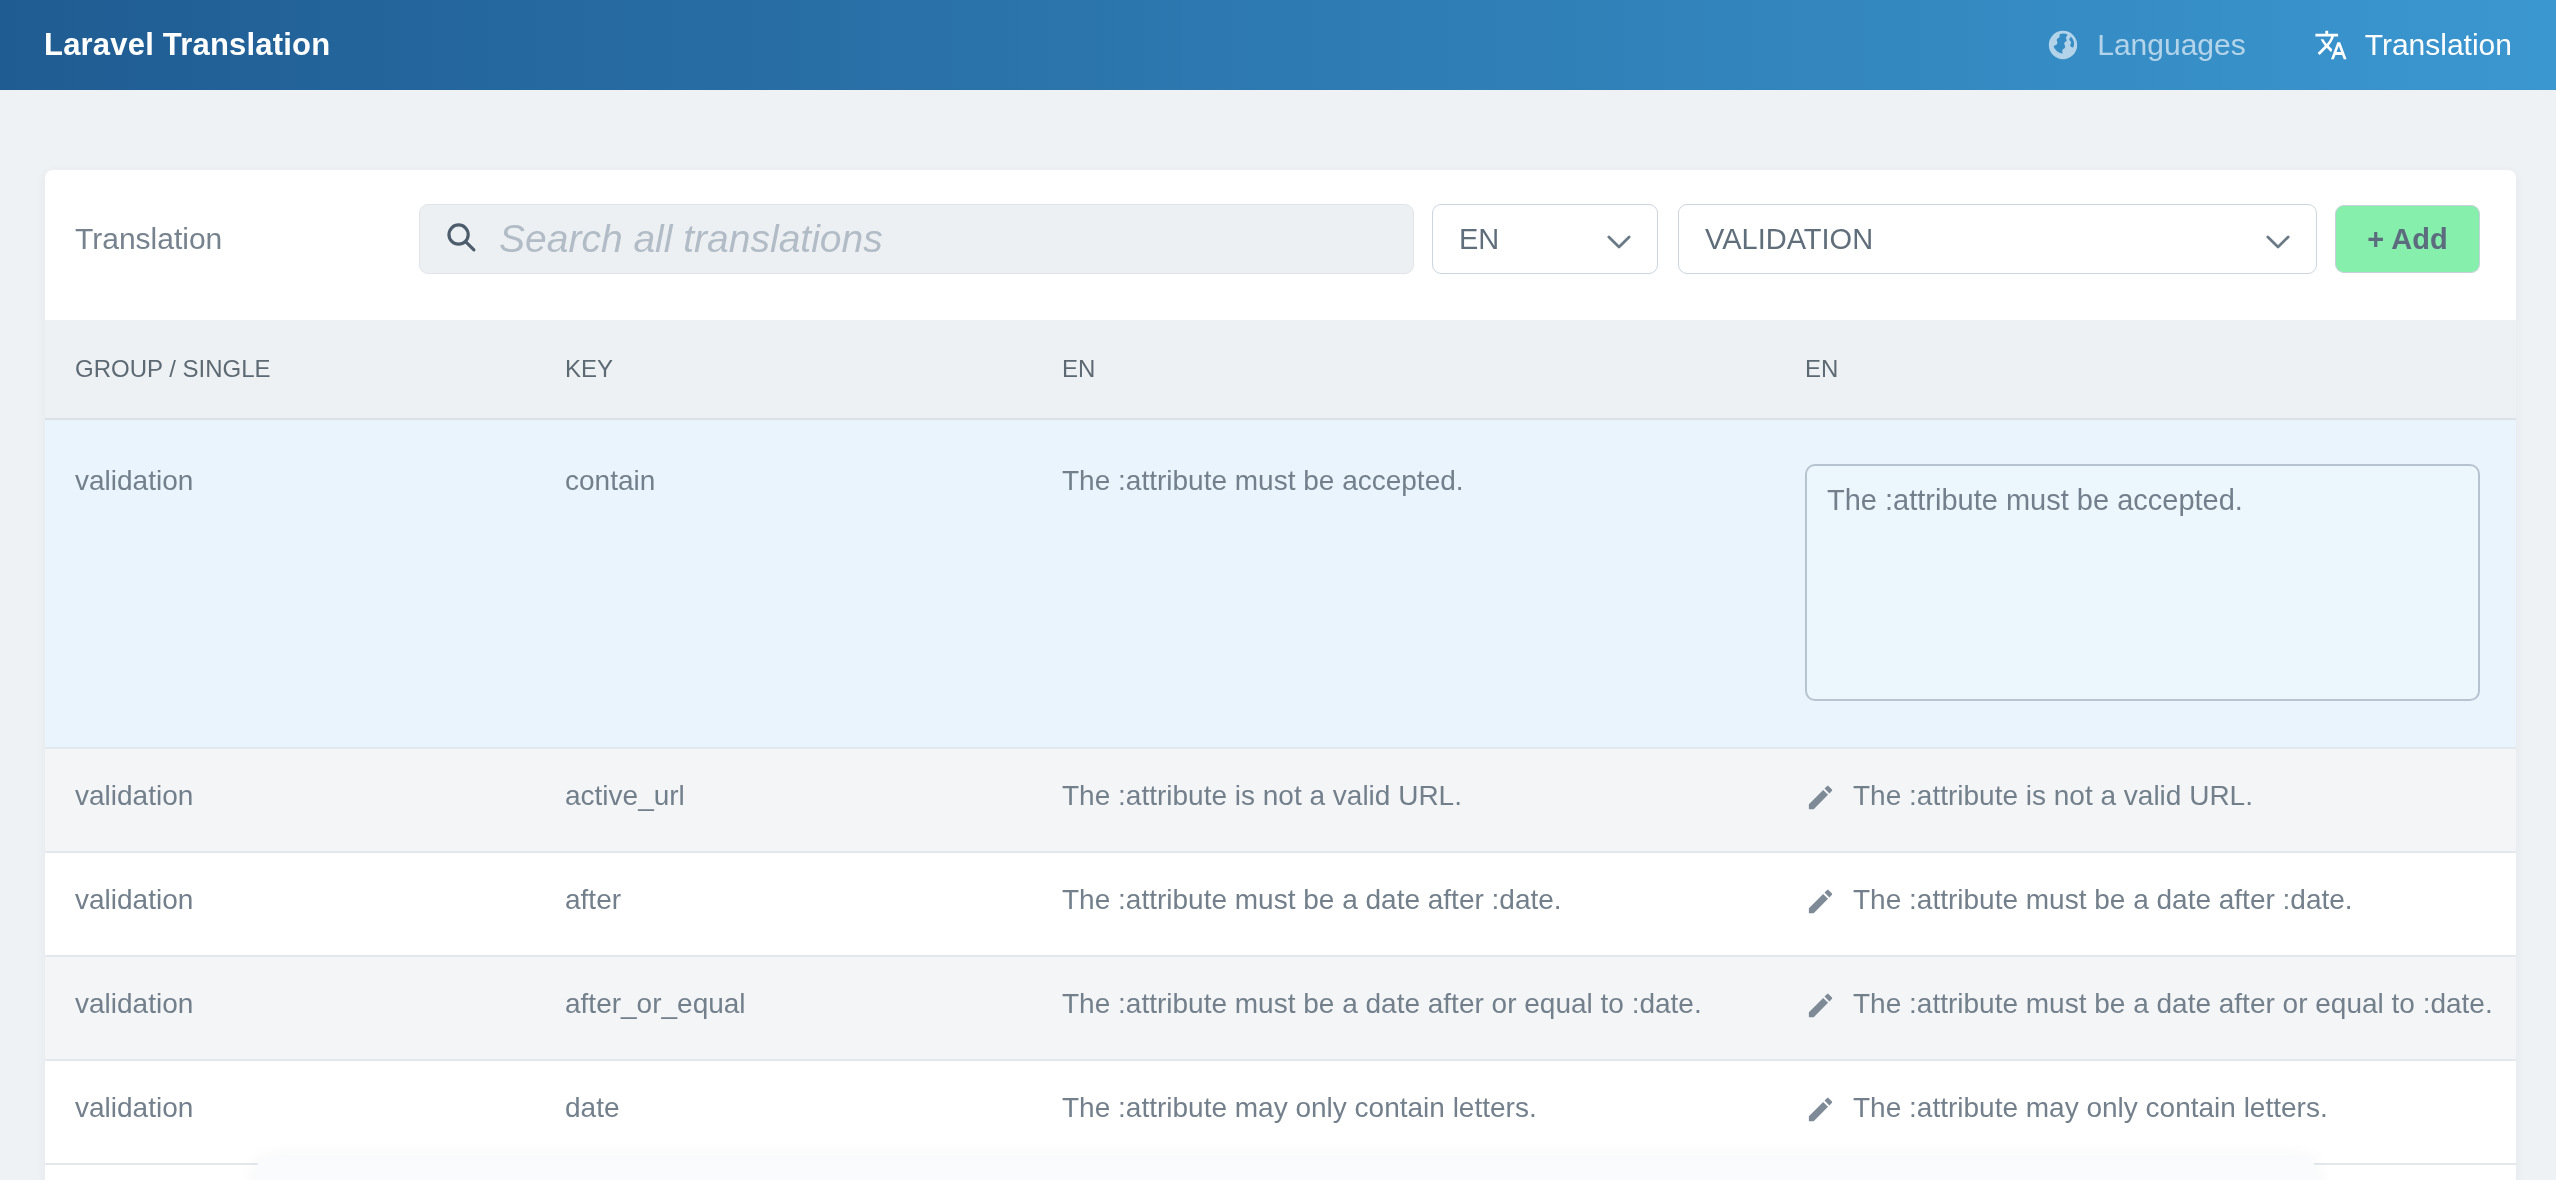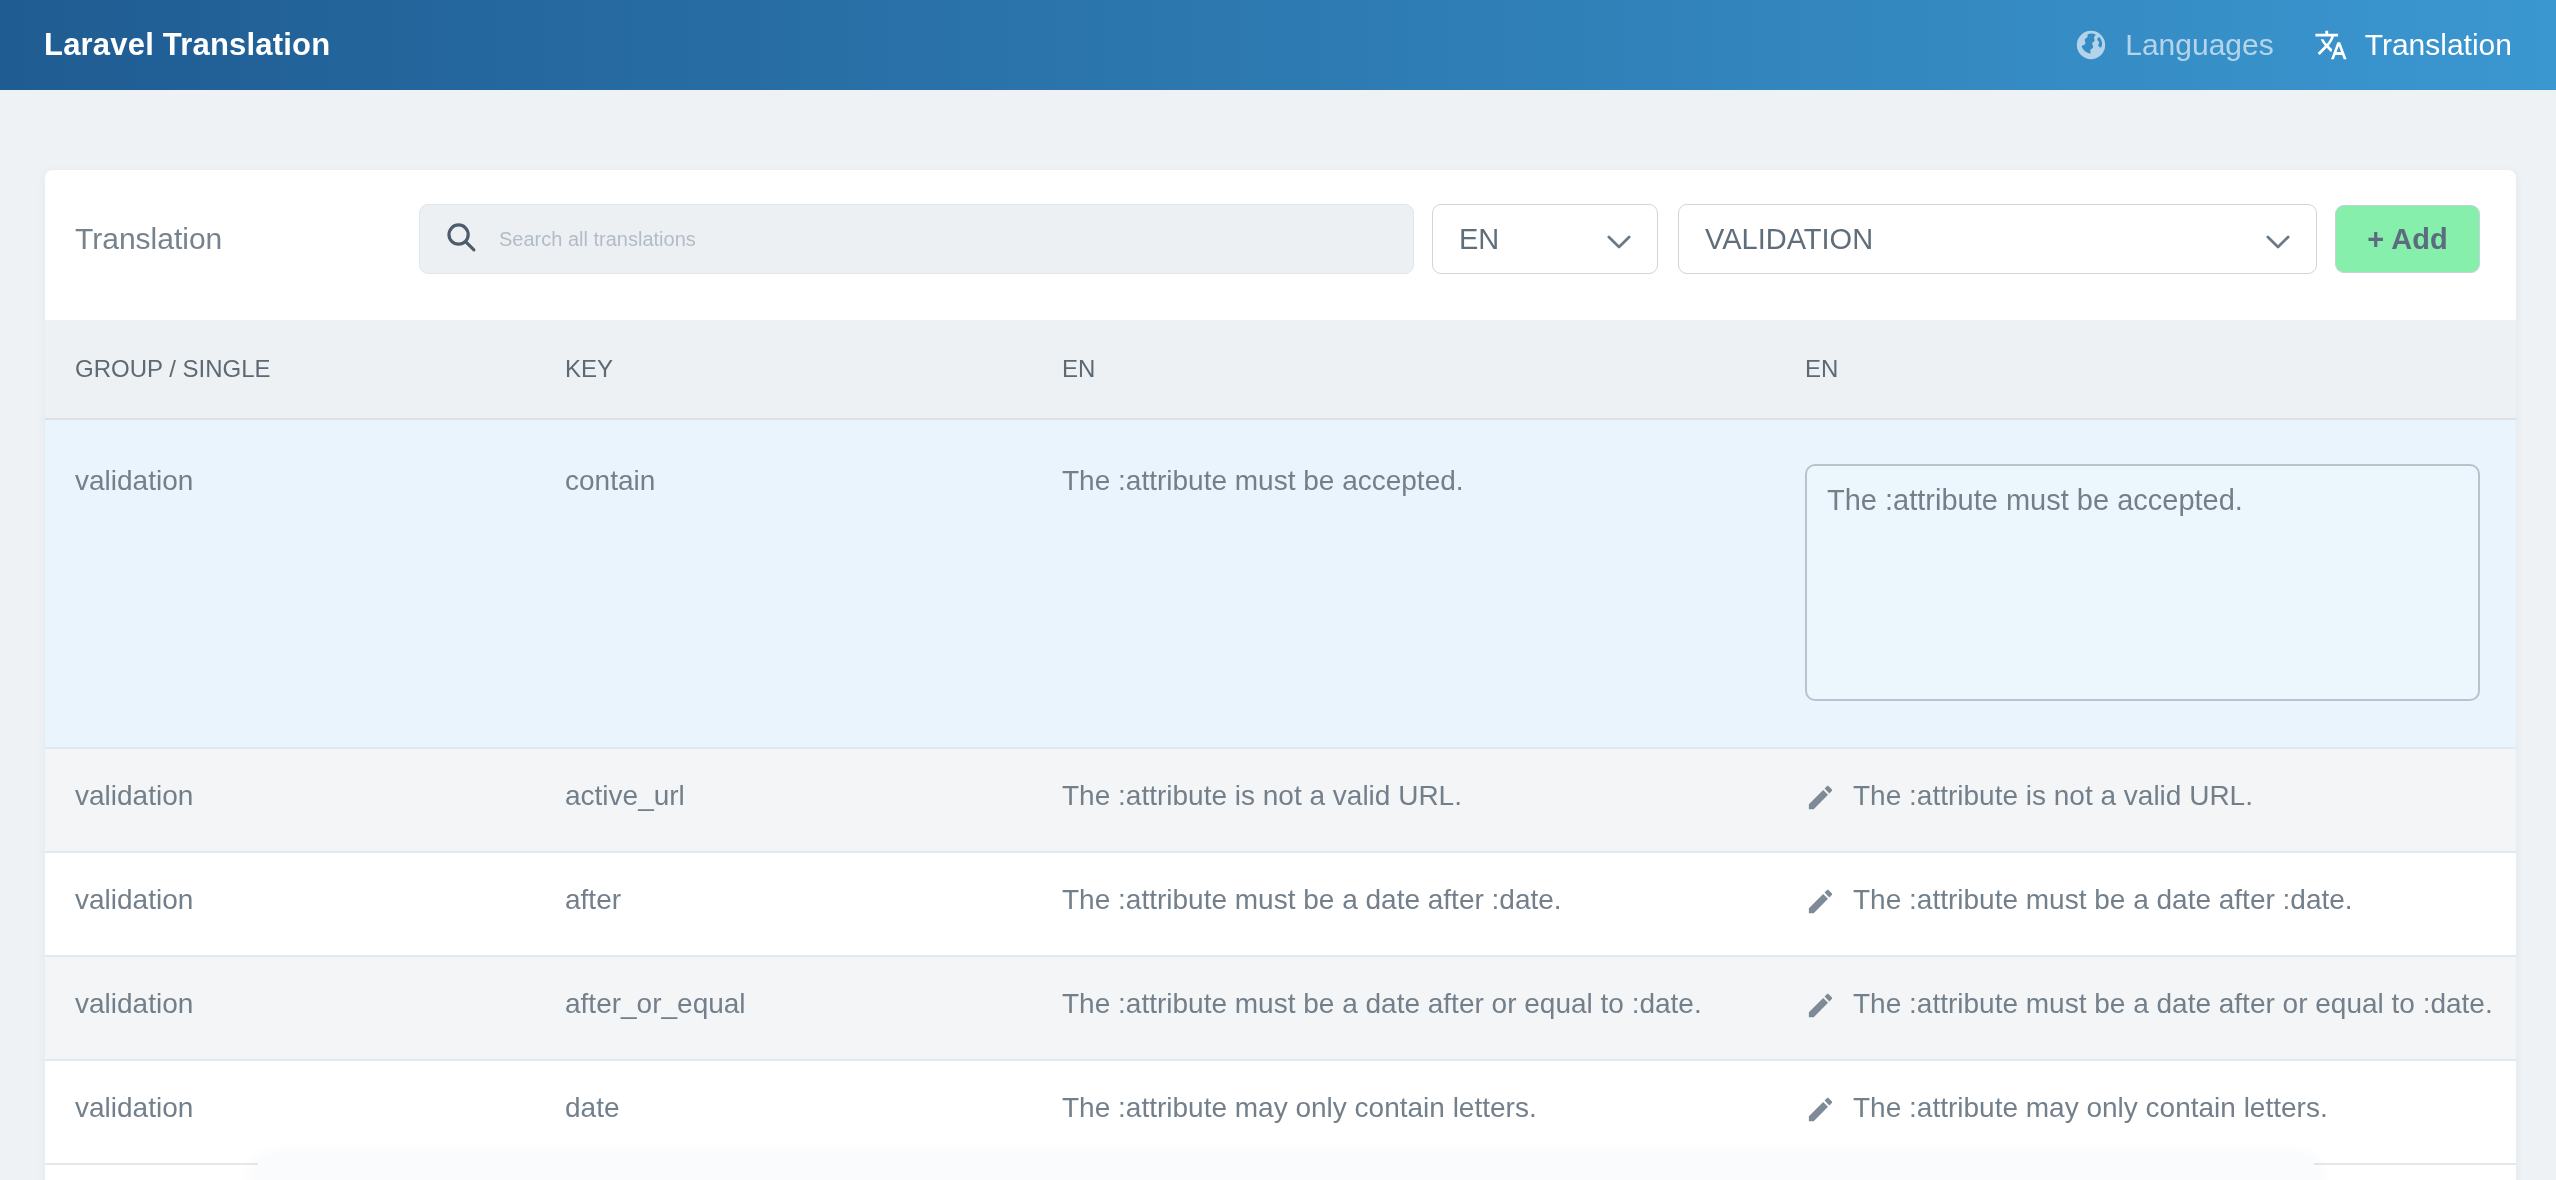--- a/index.html
+++ b/index.html
@@ -12,21 +12,21 @@
   }
 
   
   .navbar {
     height: 90px;
     background: linear-gradient(to right, #1f5c92, #3b97d0);
     display: flex; align-items: center;
     padding: 0 44px; box-sizing: border-box;
   }
   .navbar-title { color: #ffffff; font-size: 31px; font-weight: bold; letter-spacing: 0.2px; }
-  .navbar-links { margin-left: auto; display: flex; align-items: flex-start; gap: 40px; }
+  .navbar-links { margin-left: auto; display: flex; align-items: flex-start; gap: 68px; }
   .nav-link {
     display: flex; align-items: center; gap: 17px;
     font-size: 30px; color: rgba(255,255,255,0.62); cursor: pointer;
   }
   .nav-link.active { color: #ffffff; }
   .nav-link svg { display: block; }
 
   
   .card {
     position: absolute; left: 45px; top: 170px;
@@ -39,22 +39,22 @@
   
   .toolbar { display: flex; align-items: center; padding: 34px 36px 46px 30px; }
   .toolbar-label { width: 344px; flex: none; font-size: 30px; color: #76828d; }
   .search-box {
     flex: 1; height: 70px; box-sizing: border-box;
     background: #edf0f3; border: 1px solid #e0e5ea; border-radius: 9px;
     display: flex; align-items: center; padding: 0 24px;
   }
   .search-box input {
     border: none; outline: none; background: transparent;
-    font-family: inherit; font-size: 20px; color: #5f6e7a;
-    margin-left: 18px; width: 100%;
+    font-family: inherit; font-size: 39px; color: #5f6e7a;
+    margin-left: 18px; width: 100%; font-style: italic;
   }
   .search-box input::placeholder { color: #b2bcc6; opacity: 1; }
   .select {
     height: 70px; box-sizing: border-box; flex: none;
     background: #ffffff; border: 1px solid #ccd6df; border-radius: 9px;
     display: flex; align-items: center; justify-content: space-between;
     padding: 0 26px; font-size: 29px; color: #5f6e7a; cursor: pointer;
   }
   .select-lang  { width: 226px; margin-left: 18px; }
   .select-group { width: 639px; margin-left: 20px; }

